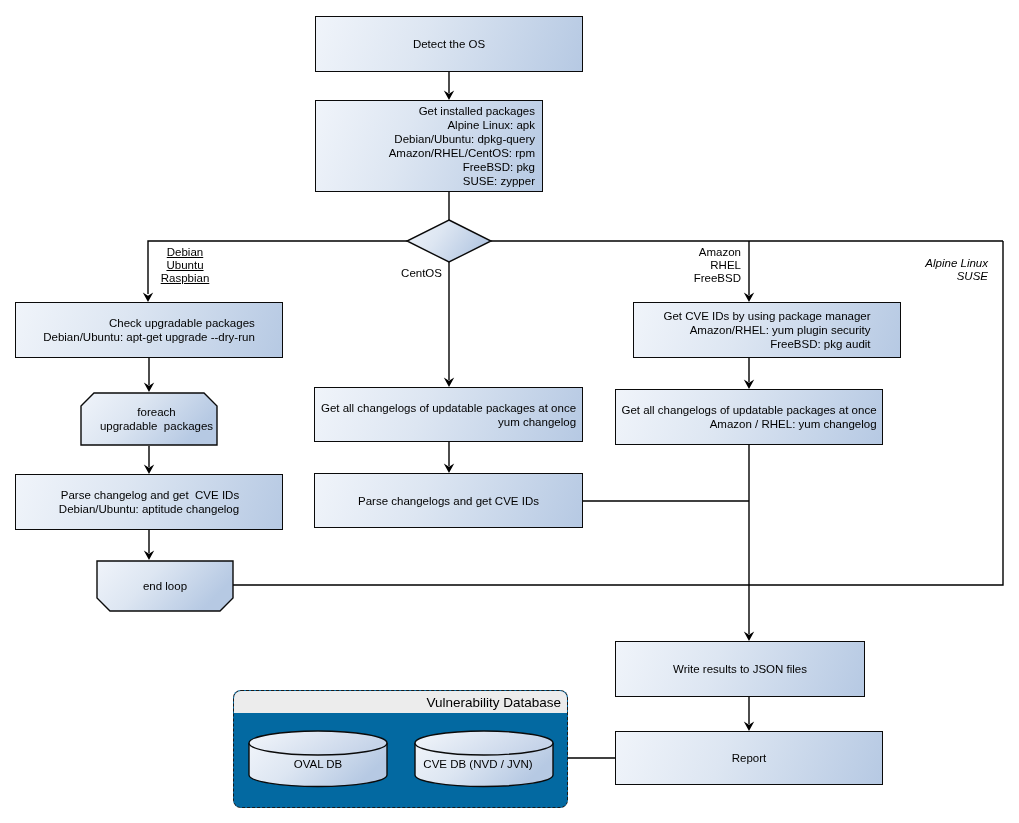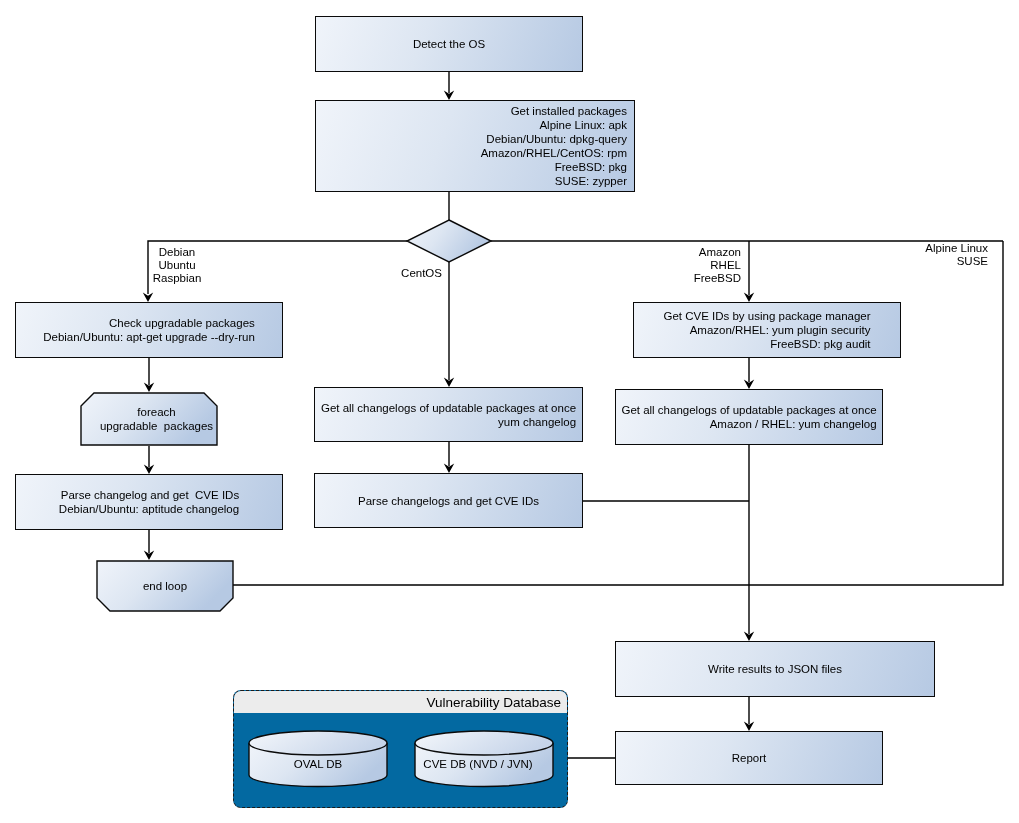--- a/index.html
+++ b/index.html
@@ -122,21 +122,21 @@
       <polygon points="743.8,379.5 749,389 754.2,379.5 749,382.8"></polygon>
       <polygon points="743.8,631.5 749,641 754.2,631.5 749,634.8"></polygon>
       <polygon points="743.8,721.5 749,731 754.2,721.5 749,724.8"></polygon>
     </g>
 
     <polygon points="449,220 491,241 449,262 407,241" fill="url(#gBox)" stroke="#0a0a0a" stroke-width="1.4"></polygon>
   </svg>
 
   <div class="node" style="left:315px;top:16px;width:268px;height:56px;">Detect the OS</div>
 
-  <div class="node align-right" style="left:315px;top:100px;width:320px;height:92px;">Get installed packages
+  <div class="node align-right" style="left:315px;top:100px;width:228px;height:92px;">Get installed packages
 Alpine Linux: apk
 Debian/Ubuntu: dpkg-query
 Amazon/RHEL/CentOS: rpm
 FreeBSD: pkg
 SUSE: zypper</div>
 
   <div class="node" style="left:15px;top:302px;width:268px;height:56px;">Check upgradable packages
 Debian/Ubuntu: apt-get upgrade --dry-run</div>
 
   <div class="shape" style="left:80px;top:392px;width:138px;height:54px;padding-left:15px;">
@@ -162,35 +162,35 @@
 
   <div class="node" style="left:314px;top:473px;width:269px;height:55px;">Parse changelogs and get CVE IDs</div>
 
   <div class="node" style="left:633px;top:302px;width:268px;height:56px;">Get CVE IDs by using package manager
 Amazon/RHEL: yum plugin security
 FreeBSD: pkg audit</div>
 
   <div class="node" style="left:615px;top:389px;width:268px;height:56px;">Get all changelogs of updatable packages at once
 Amazon / RHEL: yum changelog</div>
 
-  <div class="node" style="left:615px;top:641px;width:320px;height:56px;">Write results to JSON files</div>
+  <div class="node" style="left:615px;top:641px;width:250px;height:56px;">Write results to JSON files</div>
 
   <div class="node" style="left:615px;top:731px;width:268px;height:54px;">Report</div>
 
-  <div class="blabel" style="left:147px;top:246px;width:60px;">Debian
+  <div class="blabel" style="left:155px;top:246px;width:60px;text-decoration:underline;">Debian
 Ubuntu
 Raspbian</div>
 
   <div class="blabel align-right" style="left:382px;top:267px;width:60px;">CentOS</div>
 
   <div class="blabel align-right" style="left:681px;top:246px;width:60px;">Amazon
 RHEL
 FreeBSD</div>
 
-  <div class="blabel align-right" style="left:908px;top:242px;width:80px;">Alpine Linux
+  <div class="blabel align-right" style="left:908px;top:257px;width:80px;font-style:italic;">Alpine Linux
 SUSE</div>
 
   <div class="group">
     <div class="group-header">
       <span>Vulnerability Database</span>
     </div>
   </div>
 
   <div class="shape cyl" style="left:248px;top:730px;width:140px;height:58px;">
     <svg width="140" height="58" viewBox="0 0 140 58">

